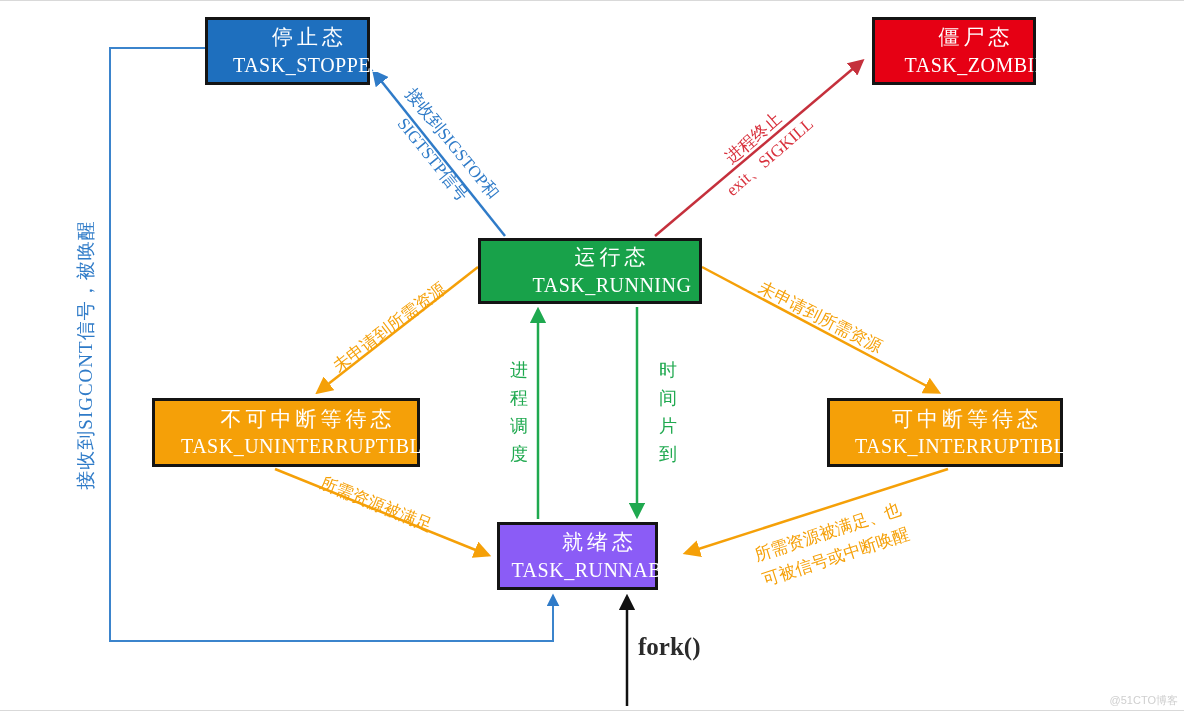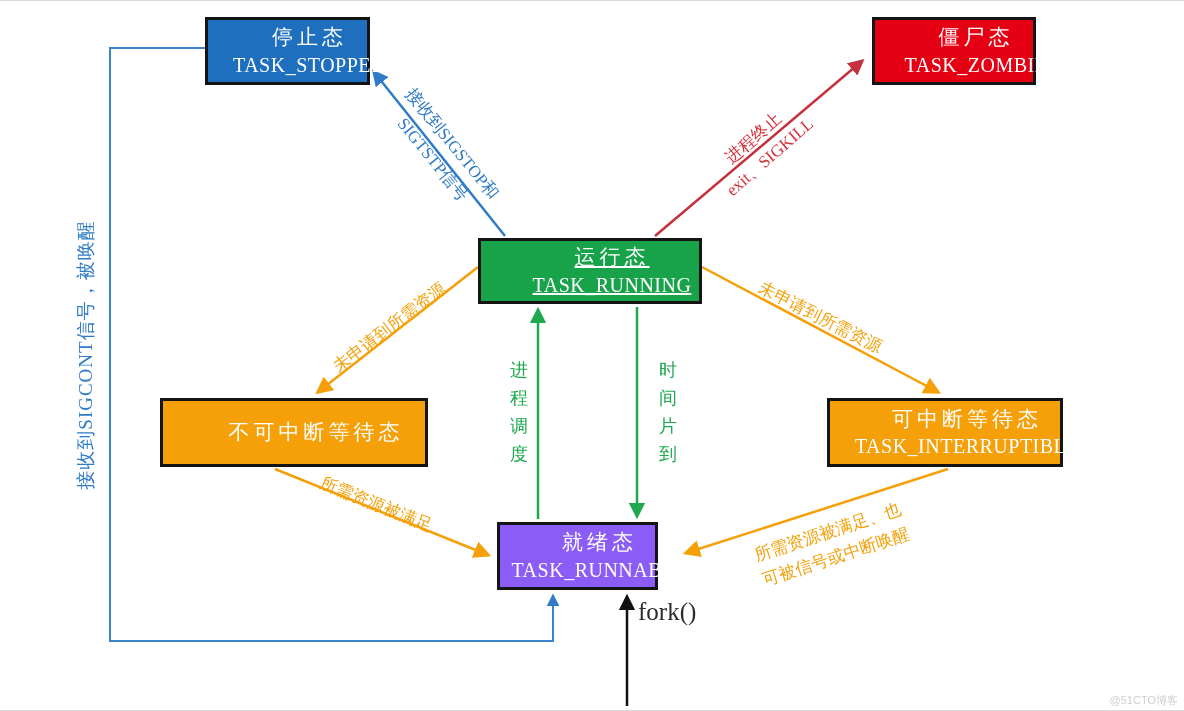--- a/index.html
+++ b/index.html
@@ -22,35 +22,35 @@
     position:absolute;white-space:pre-line;text-align:center;line-height:1.45;
     transform-origin:center center;z-index:3;
   }
   .c-blue{color:#2f7bc8;}
   .c-red{color:#d8303c;}
   .c-green{color:#1fa94f;}
   .c-orange{color:#f5a008;}
 
   #box-stopped{left:205px;top:17px;width:165px;height:68px;background:#1e6fbe;}
   #box-zombie{left:872px;top:17px;width:164px;height:68px;background:#e60014;}
-  #box-running{left:478px;top:238px;width:224px;height:66px;background:#18a24a;text-decoration:underline;}
-  #box-uninterruptible{left:160px;top:398px;width:268px;height:69px;background:#f5a008;}
+  #box-running{left:478px;top:238px;width:224px;height:66px;background:#18a24a;}
+  #box-uninterruptible{left:152px;top:398px;width:268px;height:69px;background:#f5a008;}
   #box-interruptible{left:827px;top:398px;width:236px;height:69px;background:#f5a008;}
   #box-runnable{left:497px;top:522px;width:161px;height:68px;background:#8b5cf6;}
 
   #lbl-sigstop{left:442px;top:152px;font-size:17px;transform:translate(-50%,-50%) rotate(51deg);}
   #lbl-terminate{left:762px;top:148px;font-size:17px;transform:translate(-50%,-50%) rotate(-41deg);}
   #lbl-sigcont{left:86px;top:355px;font-size:19px;letter-spacing:1px;white-space:nowrap;transform:translate(-50%,-50%) rotate(-90deg);}
   #lbl-noresource-left{left:390px;top:328px;font-size:17px;white-space:nowrap;transform:translate(-50%,-50%) rotate(-37deg);}
   #lbl-noresource-right{left:820px;top:318px;font-size:17px;white-space:nowrap;transform:translate(-50%,-50%) rotate(27deg);}
   #lbl-schedule{left:519px;top:412px;font-size:18px;line-height:28px;transform:translate(-50%,-50%);}
   #lbl-timeslice{left:668px;top:412px;font-size:18px;line-height:28px;transform:translate(-50%,-50%);}
   #lbl-satisfied-left{left:376px;top:505px;font-size:17px;white-space:nowrap;transform:translate(-50%,-50%) rotate(22deg);}
   #lbl-satisfied-right{left:832px;top:545px;font-size:17px;line-height:26px;transform:translate(-50%,-50%) rotate(-18deg);}
-  #lbl-fork{left:638px;top:612px;font-size:25px;color:#2b2b2b;transform:translate(0,-50%);white-space:nowrap;}
+  #lbl-fork{left:638px;top:647px;font-size:25px;color:#2b2b2b;transform:translate(0,-50%);white-space:nowrap;font-weight:bold;}
 
   #watermark{
     position:absolute;right:6px;bottom:3px;font-size:11px;color:#cfcfcf;
     font-family:Liberation Sans, sans-serif;z-index:4;
   }
 </style>
 </head>
 <body>
 
 <div id="stage">
@@ -99,20 +99,21 @@
     <span class="code">TASK_ZOMBIE</span>
   </div>
 
   <div class="box" id="box-running">
     <span class="cn">运行态</span>
     <span class="code">TASK_RUNNING</span>
   </div>
 
   <div class="box" id="box-uninterruptible">
     <span class="cn">不可中断等待态</span>
+    <span class="code">TASK_UNINTERRUPTIBLE</span>
   </div>
 
   <div class="box" id="box-interruptible">
     <span class="cn">可中断等待态</span>
     <span class="code">TASK_INTERRUPTIBLE</span>
   </div>
 
   <div class="box" id="box-runnable">
     <span class="cn">就绪态</span>
     <span class="code">TASK_RUNNABLE</span>

